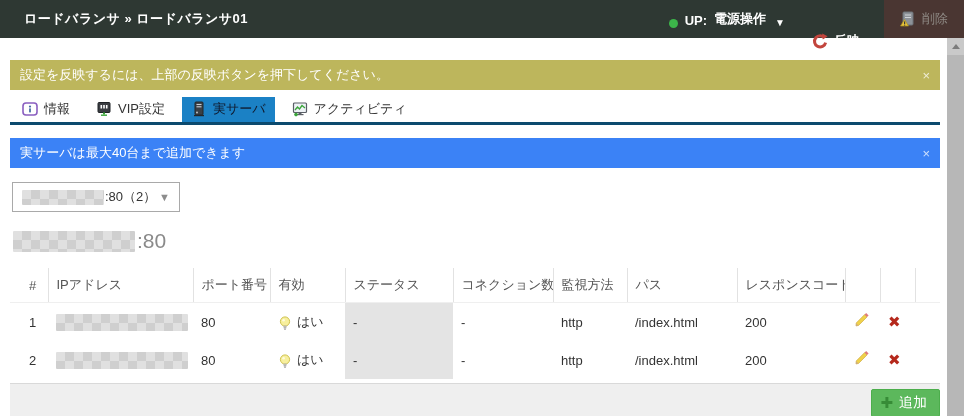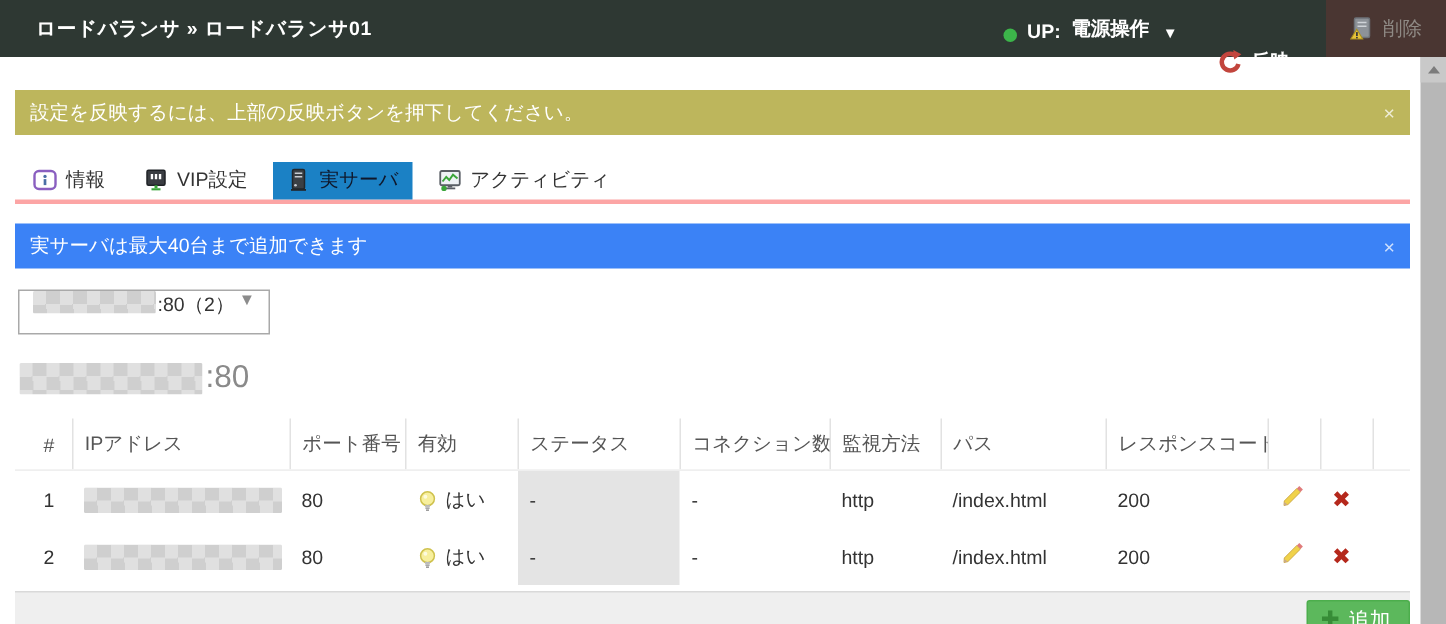--- a/index.html
+++ b/index.html
@@ -29,29 +29,29 @@
   }
 
   
   .content { margin: 0 24px 0 10px; }
 
   .alert { height: 30px; display: flex; align-items: center; padding: 0 10px; color: #fff; font-size: 13px; }
   .alert .close { margin-left: auto; cursor: pointer; font-size: 13px; opacity: .75; }
   .alert-warning { margin-top: 22px; background: #bdb65c; }
   .alert-info { margin-top: 13px; background: #3b82f6; }
 
-  .tabs { margin-top: 18px; display: flex; align-items: flex-end; gap: 8px; border-bottom: 3px solid #fca5a5; padding-left: 3px; }
+  .tabs { margin-top: 7px; display: flex; align-items: flex-end; gap: 8px; border-bottom: 3px solid #0c4a6e; padding-left: 3px; }
   .tab { display: flex; align-items: center; gap: 6px; padding: 3px 9px 4px; font-size: 13px; color: #333; cursor: pointer; white-space: nowrap; }
   .tab.active { background: #1b81c5; color: #0f172a; }
   .tab svg { display: block; }
 
   .vip-select {
     margin-top: 14px; margin-left: 2px; width: 168px; height: 30px;
     border: 1px solid #a9a9a9; background: #fff;
-    display: flex; padding: 0 9px; cursor: pointer;
+    display: flex; align-items: center; padding: 0 9px; cursor: pointer;
   }
   .vip-select .sel-caret { margin-left: auto; color: #8c8c8c; font-size: 11px; }
 
   .mosaic {
     display: inline-block; vertical-align: middle; border-radius: 1px;
     background:
       repeating-conic-gradient(#cfcfcf 0% 25%, #e0e0e0 0% 50%);
     background-size: 18px 18px;
   }
   .m-select { width: 82px; height: 15px; margin-right: 1px; }

